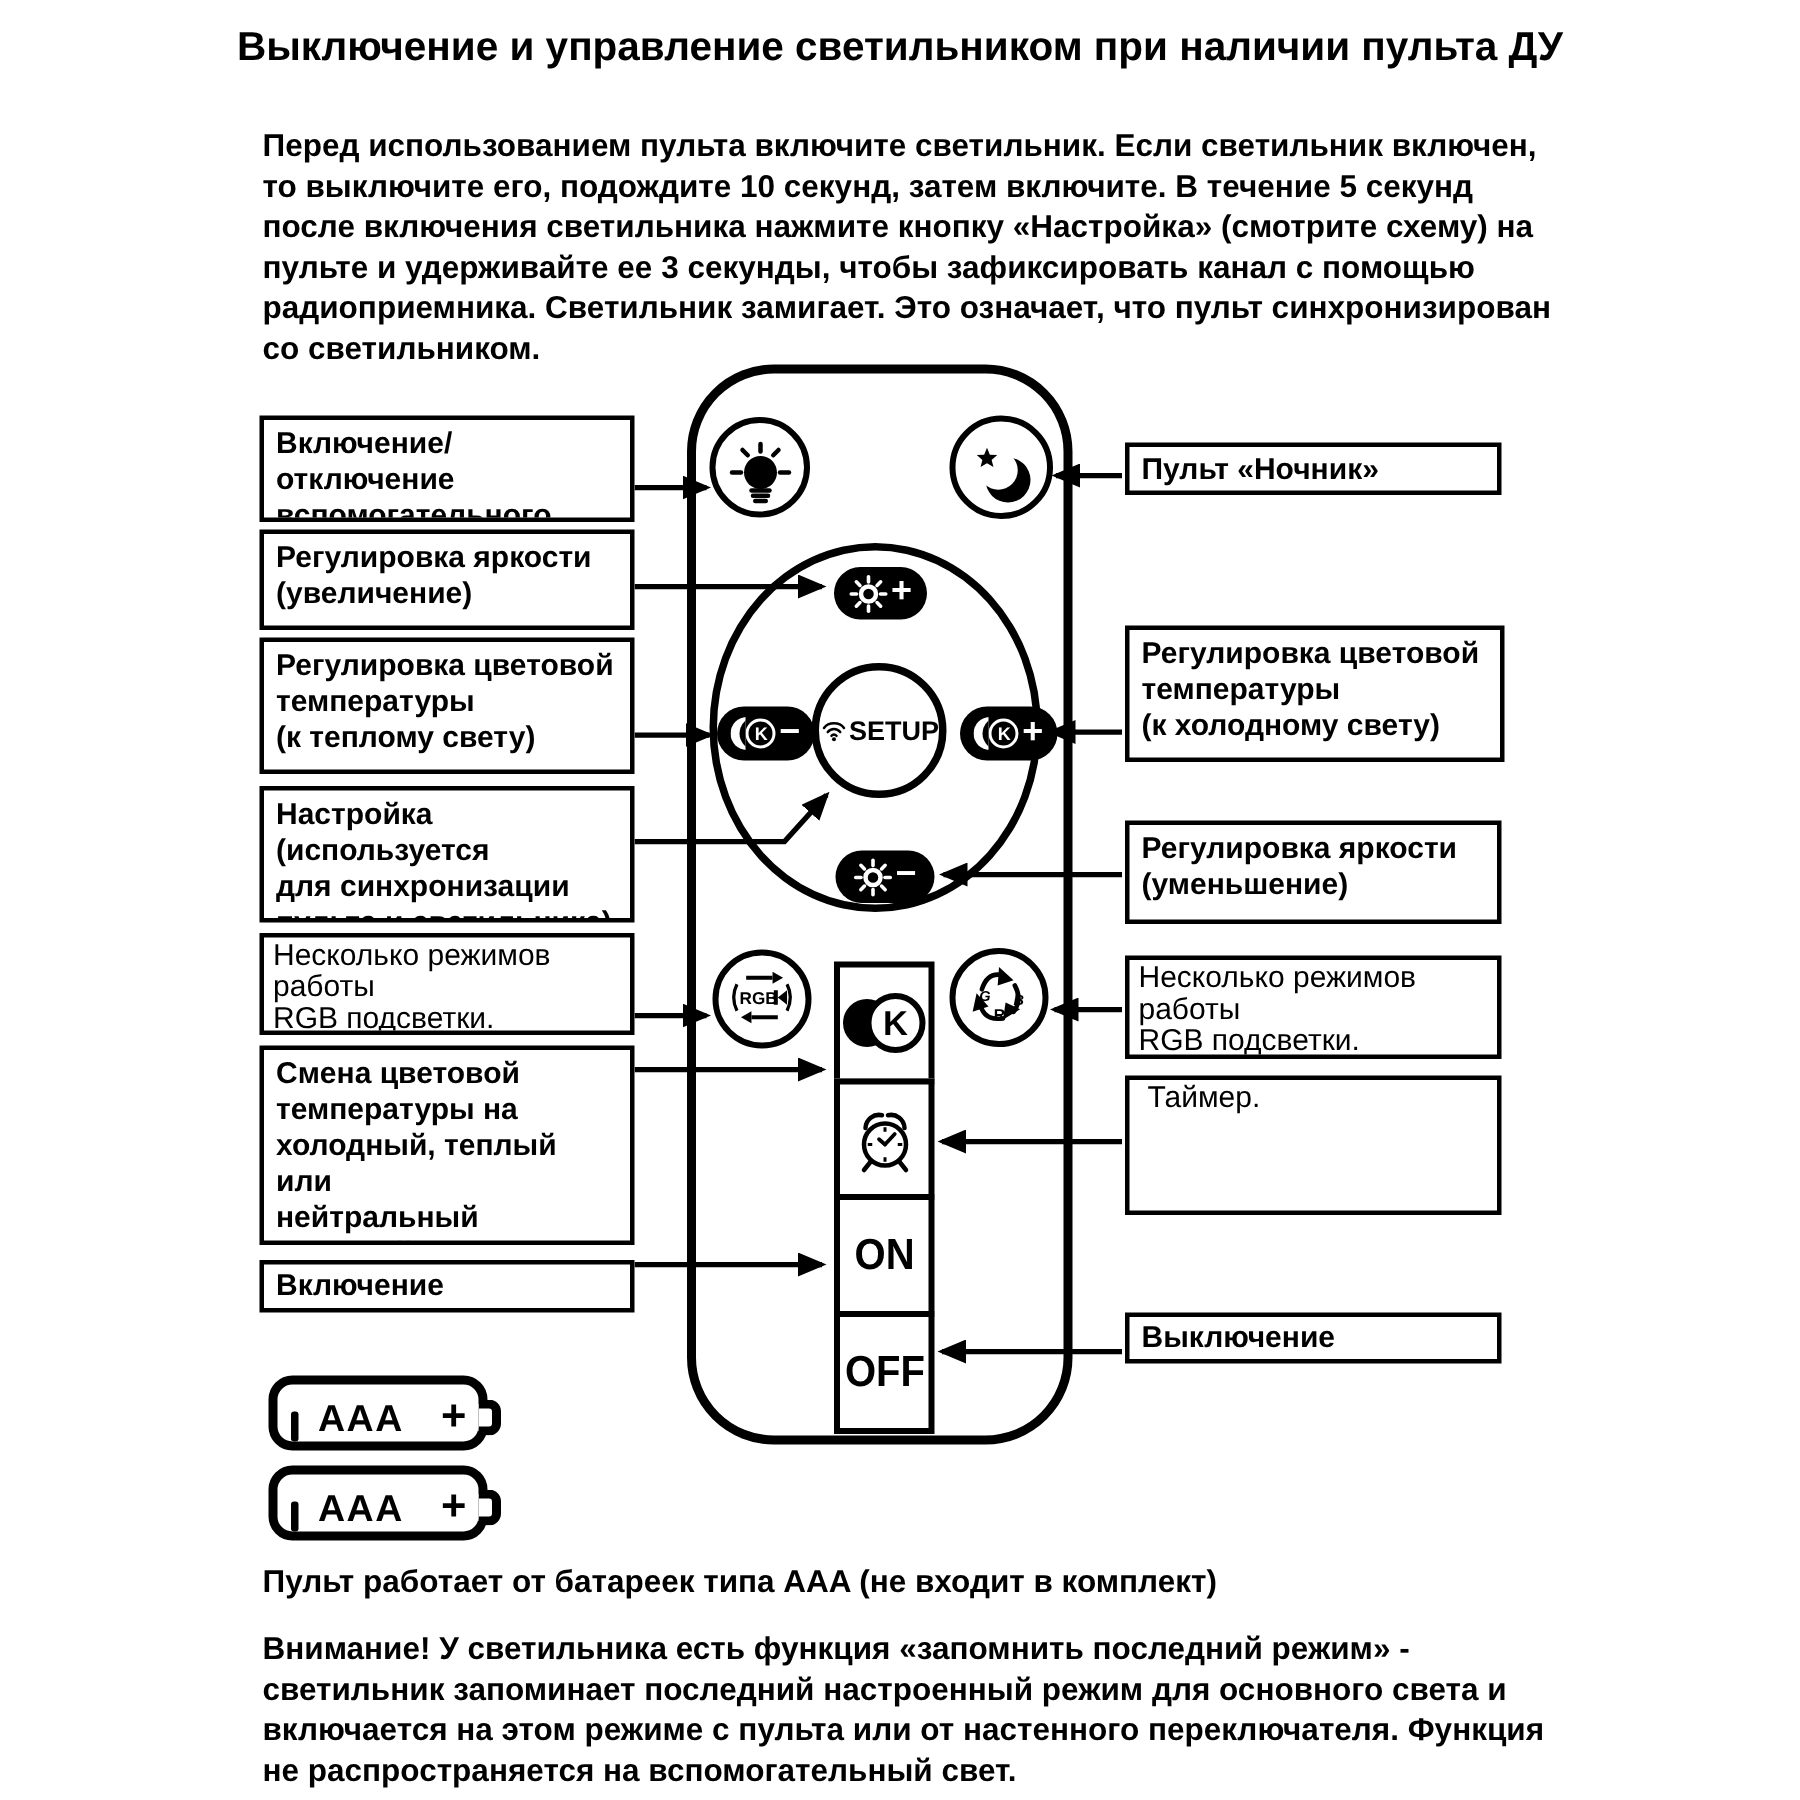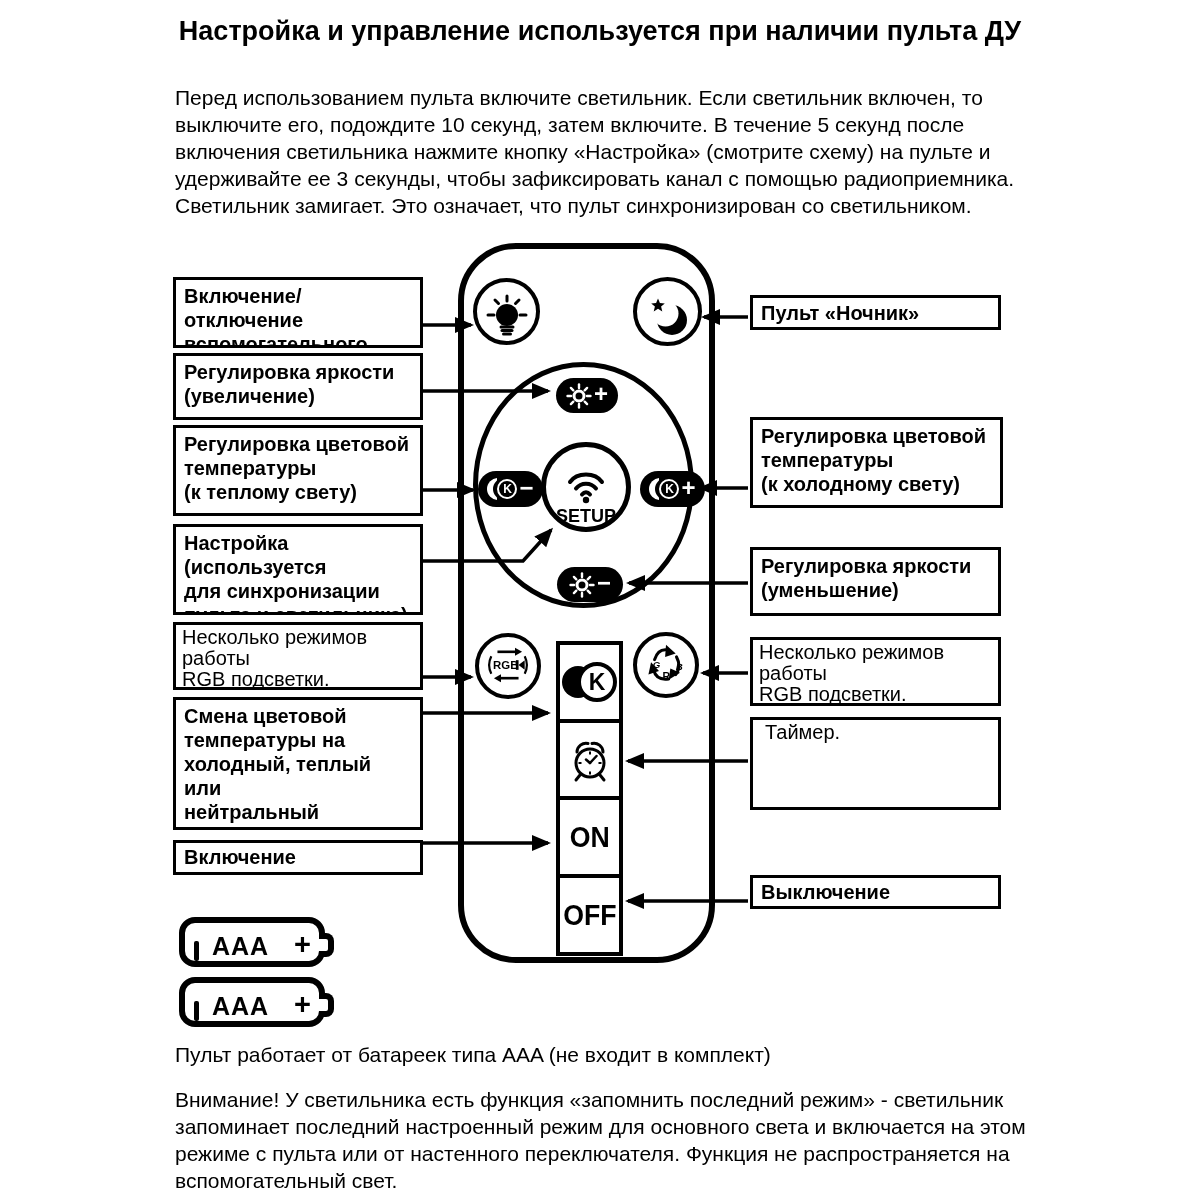--- a/index.html
+++ b/index.html
@@ -1,20 +1,20 @@
 <!DOCTYPE html>
 <html><head>
 <meta charset="utf-8">
 <style>
   html,body{margin:0;padding:0;background:#fff}
   .page{position:relative;width:1200px;height:1200px;background:#fff;color:#000;
         font-family:"Liberation Sans",sans-serif;overflow:hidden}
   .title{position:absolute;left:0;top:16px;width:100%;text-align:center;
          font-size:27px;font-weight:bold}
-  .para{position:absolute;font-size:21px;font-weight:normal;line-height:27px}
+  .para{position:absolute;font-size:21px;font-weight:bold;line-height:27px}
   #intro{left:175px;top:84px;width:868px}
   #battery-note{left:175px;top:1041px;width:900px}
   #warning{left:175px;top:1086px;width:874px}
 
   
   .lbox{position:absolute;box-sizing:border-box;border:3px solid #000;background:#fff;
         padding:4px 8px;font-size:20px;font-weight:bold;line-height:24px;
         white-space:pre-line;z-index:8;overflow:hidden}
   .lbox.reg{font-weight:normal;line-height:21px;padding:2px 6px}
   #lb-0{left:173px;top:277px;width:250px;height:71px}
@@ -58,21 +58,21 @@
   .cres::before{content:"";position:absolute;left:0;top:1px;width:22px;height:22px;
         border-radius:50%;background:#fff}
   .cres::after{content:"";position:absolute;left:6px;top:1px;width:22px;height:22px;
         border-radius:50%;background:#000}
   .kring{width:20px;height:20px;border:2.5px solid #fff;border-radius:50%;
         box-sizing:border-box;display:flex;align-items:center;justify-content:center;
         font-size:12px;font-weight:bold;flex:0 0 auto;margin-left:-2px}
 
   #setup-btn{position:absolute;left:541px;top:442px;width:90px;height:90px;
         border:5px solid #000;border-radius:50%;background:#fff;z-index:4;
-        display:flex;flex-direction:column;align-items:center;justify-content:flex-end;
+        display:flex;flex-direction:row;align-items:center;justify-content:flex-end;
         box-sizing:border-box}
   #setup-label{font-weight:bold;font-size:18px;margin-top:1px}
 
   .strip{position:absolute;left:556px;top:641px;width:67px;z-index:3}
   .cell{box-sizing:border-box;border:4px solid #000;background:#fff;width:67px;
         display:flex;align-items:center;justify-content:center}
   .cell+.cell{margin-top:-4px}
   #cell-k{height:82px}#cell-timer{height:81px}#cell-on{height:82px}#cell-off{height:82px}
   .onoff{font-weight:bold;font-size:29px;transform:scaleX(.92)}
   .kcycle{display:flex;align-items:center}
@@ -95,21 +95,21 @@
         background:#fff;box-sizing:border-box}
 
   .connectors{position:absolute;left:0;top:0;z-index:6;pointer-events:none}
   .connectors line,.connectors polyline{stroke:#000;stroke-width:3.5}
 </style>
 </head>
 <body>
 
 <div class="page">
 
-  <div class="title">Настройка и управление используется при наличии пульта ДУ</div>
+  <div class="title">Выключение и управление светильником при наличии пульта ДУ</div>
   <div class="para" id="intro">Перед использованием пульта включите светильник. Если светильник включен, то выключите его, подождите 10 секунд, затем включите. В течение 5 секунд после включения светильника нажмите кнопку «Настройка» (смотрите схему) на пульте и удерживайте ее 3 секунды, чтобы зафиксировать канал с помощью радиоприемника. Светильник замигает. Это означает, что пульт синхронизирован со светильником.</div>
 
   <div class="remote"></div>
   <div class="ring"></div>
 
   <div class="circle-btn" id="bulb-btn">
     <svg width="44" height="48" viewBox="0 0 44 48">
       <g stroke="#000" stroke-width="3" stroke-linecap="round">
         <line x1="22" y1="3" x2="22" y2="8"></line>
           <line x1="10" y1="7" x2="13.5" y2="10.5"></line>

